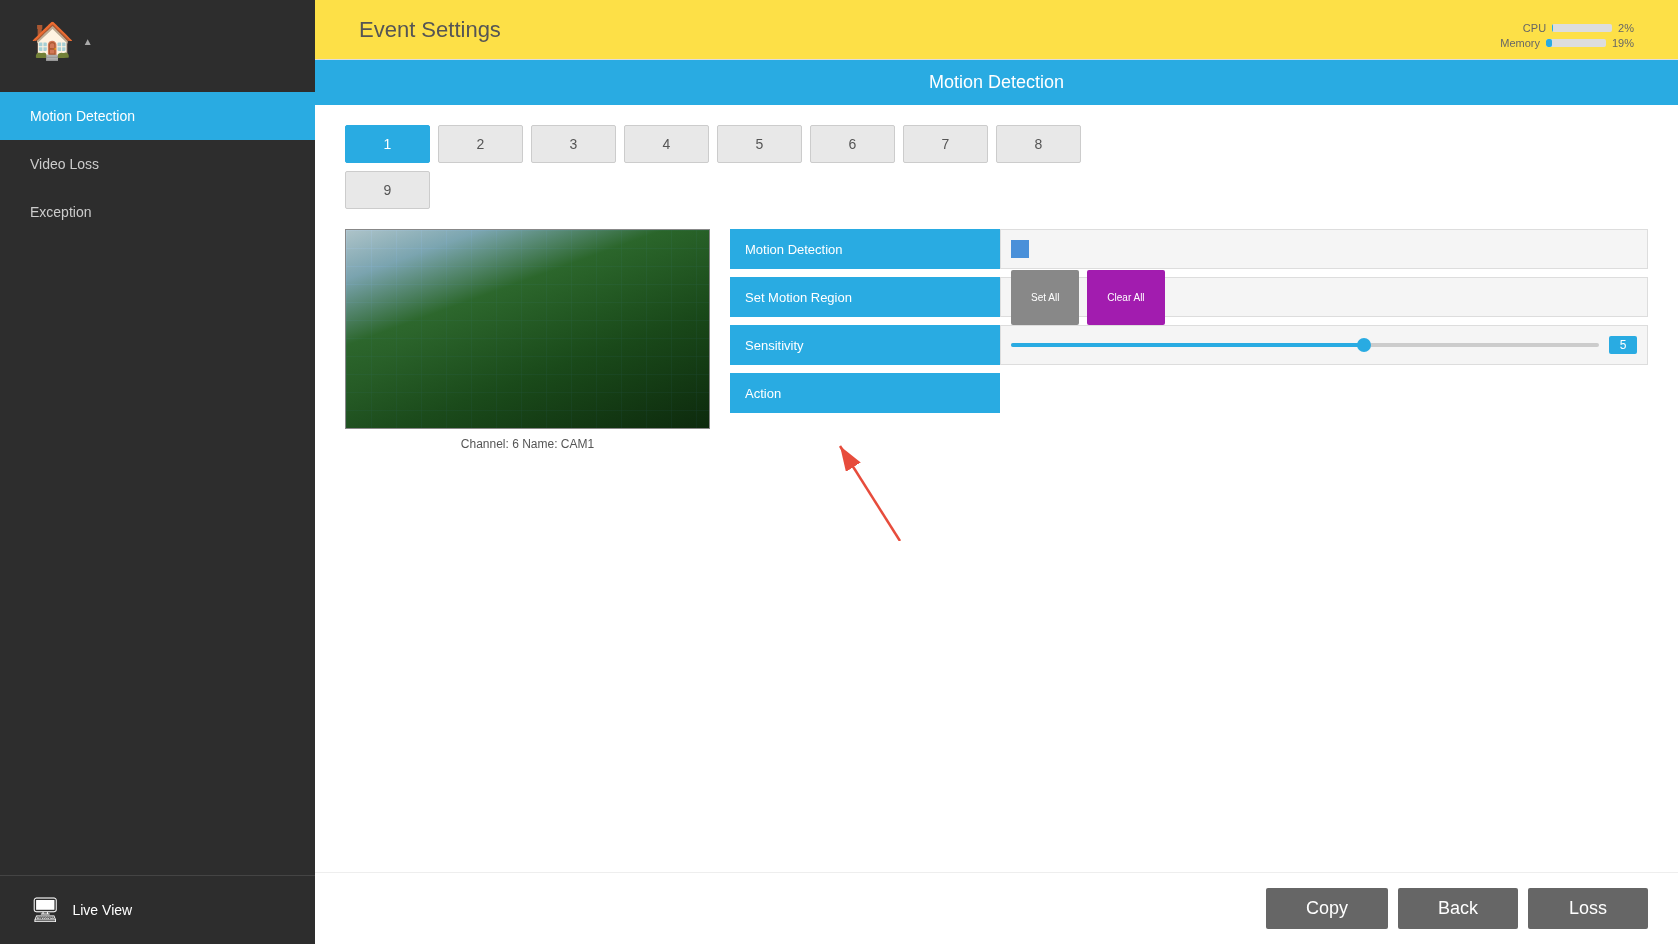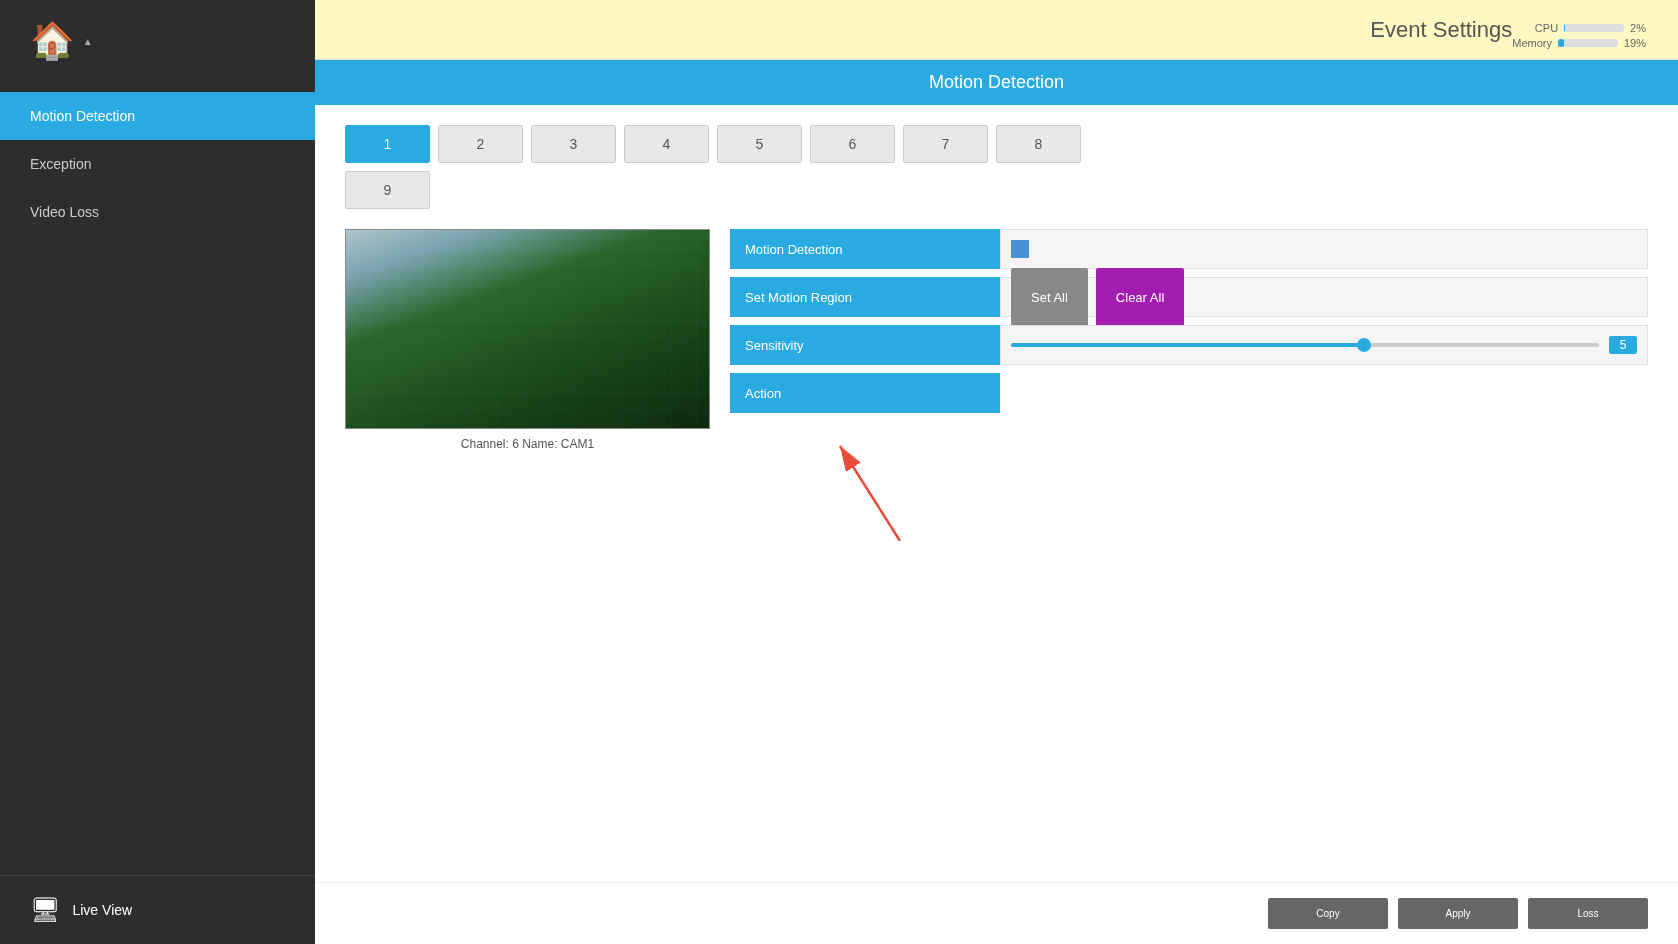--- a/index.html
+++ b/index.html
@@ -57,26 +57,26 @@
     .main {
       flex: 1;
       display: flex;
       flex-direction: column;
       background: #f0f0f0;
       height: 944px;
     }
 
     
     .header {
-      background: #fef9c3;
-      padding: 0 32px;
+      background: #fde047;
+      padding: 0 44px;
       height: 60px;
       display: flex;
       align-items: center;
-      justify-content: flex-end;
+      justify-content: space-between;
       border-bottom: 1px solid #ddd;
     }
     .header-title {
       font-size: 22px;
       color: #555;
       font-weight: 300;
     }
     .header-stats {
       display: flex;
       flex-direction: column;
@@ -221,21 +221,21 @@
       width: 18px;
       height: 18px;
       background: #4a90d9;
       display: inline-block;
     }
     .set-all-btn, .clear-all-btn {
       padding: 22px 20px;
       border: none;
       border-radius: 2px;
       cursor: pointer;
-      font-size: 13px;
+      font-size: 10px;
       color: white;
     }
     .set-all-btn {
       background: #888;
       margin-right: 8px;
     }
     .clear-all-btn {
       background: #a21caf;
     }
     .slider-container {
@@ -309,41 +309,41 @@
       background: white;
       border-top: 1px solid #eee;
     }
     .bottom-btn {
       padding: 10px 40px;
       background: #666;
       color: white;
       border: none;
       border-radius: 2px;
       cursor: pointer;
-      font-size: 10px;
+      font-size: 18px;
       min-width: 120px;
     }
   </style>
 </head>
 <body>
 
 <div class="sidebar">
   <div class="sidebar-logo">
     <span class="house-icon">🏠</span>
     <span style="color:#aaa; font-size:10px;">▲</span>
   </div>
   <nav class="sidebar-nav">
     <div class="sidebar-item active">
       <span>Motion Detection</span>
     </div>
     <div class="sidebar-item">
+      <span>Video Loss</span>
+    </div>
+    <div class="sidebar-item">
       <span>Exception</span>
-    </div>
-    <div class="sidebar-item">
-      <span>Video Loss</span>
     </div>
   </nav>
   <div class="sidebar-bottom">
     <span class="monitor-icon">🖥</span>
     <span>Live View</span>
   </div>
 </div>
 
 <div class="main">
 
@@ -449,16 +449,16 @@
             </defs>
             <line x1="90" y1="110" x2="30" y2="15" stroke="#e74c3c" stroke-width="2.5" marker-end="url(#arrowhead)"></line>
           </svg>
         </div>
       </div>
     </div>
   </div>
 
   <div class="bottom-bar">
     <button class="bottom-btn">Copy</button>
-    <button class="bottom-btn">Apply</button>
+    <button class="bottom-btn">Back</button>
     <button class="bottom-btn">Loss</button>
   </div>
 </div>
 
 </body></html>

